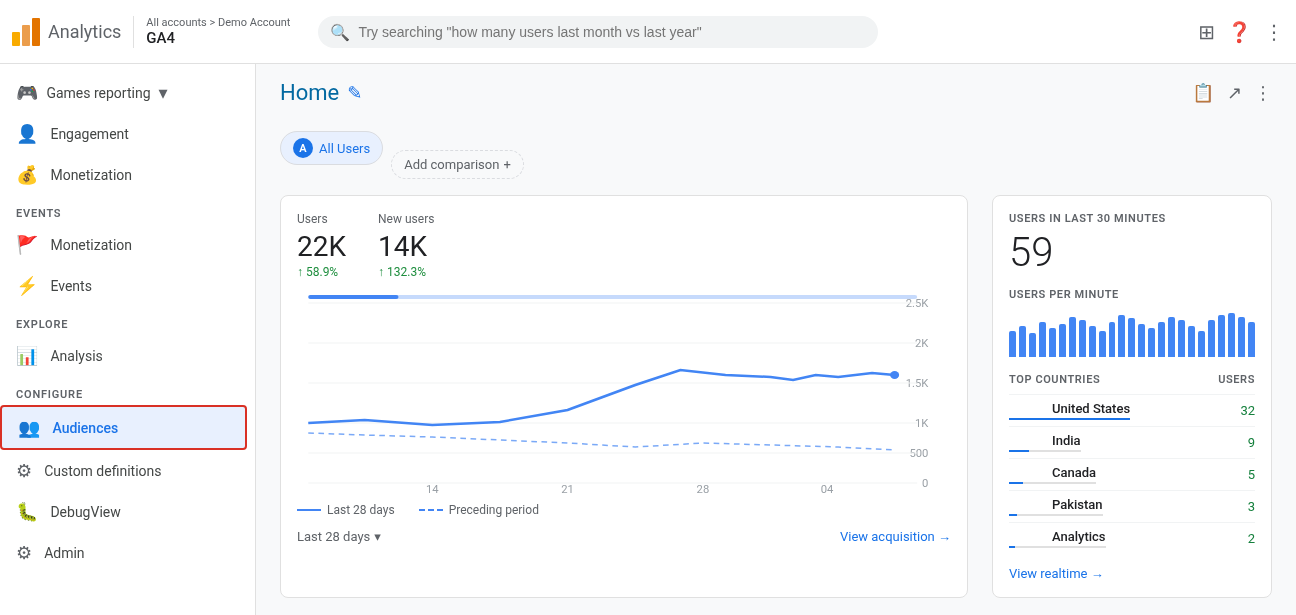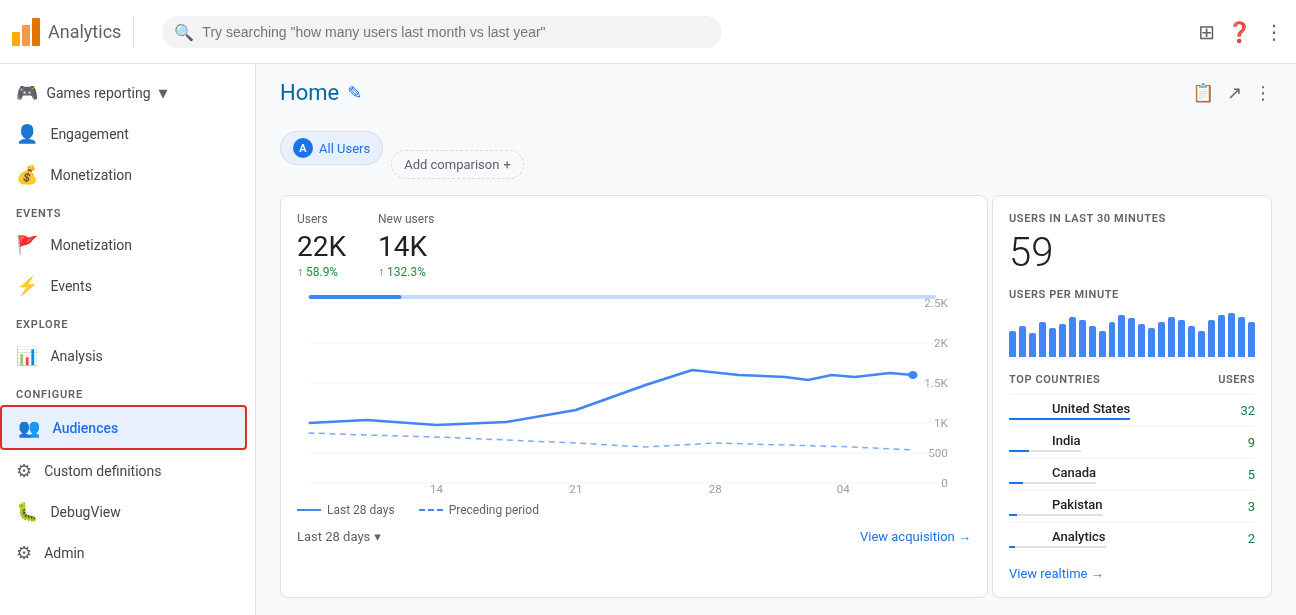--- a/index.html
+++ b/index.html
@@ -42,21 +42,21 @@
     .edit-icon { color: #1a73e8; font-size: 18px; cursor: pointer; }
     .header-actions { display: flex; gap: 12px; color: #5f6368; }
     .header-actions span { cursor: pointer; font-size: 18px; }
 
     .filter-bar { display: flex; align-items: center; gap: 8px; margin-bottom: 16px; }
     .filter-pill { display: flex; align-items: center; gap: 6px; padding: 6px 12px; border-radius: 20px; border: 1px solid #dadce0; background: #e8f0fe; font-size: 13px; cursor: pointer; color: #1a73e8; }
     .filter-pill .avatar { width: 20px; height: 20px; border-radius: 50%; background: #1a73e8; color: #fff; font-size: 11px; display: flex; align-items: center; justify-content: center; font-weight: 600; }
     .add-comparison { display: flex; align-items: center; gap: 4px; padding: 6px 12px; border-radius: 20px; border: 1px dashed #dadce0; background: transparent; font-size: 13px; cursor: pointer; color: #5f6368; margin-top: 33px; }
 
     
-    .cards-row { display: flex; gap: 4px; }
+    .cards-row { display: flex; gap: 24px; }
 
     
     .chart-card { flex: 1; background: #fff; border-radius: 8px; border: 1px solid #e0e0e0; padding: 16px; }
     .chart-metrics { display: flex; gap: 32px; margin-bottom: 16px; }
     .metric { }
     .metric-label { font-size: 12px; color: #5f6368; margin-bottom: 4px; }
     .metric-value { font-size: 28px; font-weight: 400; color: #202124; }
     .metric-change { font-size: 12px; color: #1e8e3e; margin-top: 2px; }
 
     
@@ -98,20 +98,24 @@
 <div class="topbar">
   <div class="logo">
     <svg class="logo-icon" viewBox="0 0 28 28">
       <rect x="0" y="14" width="8" height="14" rx="1" fill="#F9AB00"></rect>
       <rect x="10" y="7" width="8" height="21" rx="1" fill="#E37400" opacity="0.7"></rect>
       <rect x="20" y="0" width="8" height="28" rx="1" fill="#E37400"></rect>
     </svg>
     <span class="logo-text">Analytics</span>
   </div>
   <div class="topbar-divider"></div>
+  <div class="account-info">
+    <span class="account-path">All accounts &gt; Demo Account</span>
+    <span class="account-name">GA4</span>
+  </div>
   <div class="search-bar">
     <div class="search-wrap">
       <span class="search-ico">🔍</span>
       <input type="text" placeholder="Try searching &quot;how many users last month vs last year&quot;" style="">
     </div>
   </div>
   <div class="topbar-actions">
     <span>⊞</span>
     <span>❓</span>
     <span>⋮</span>

